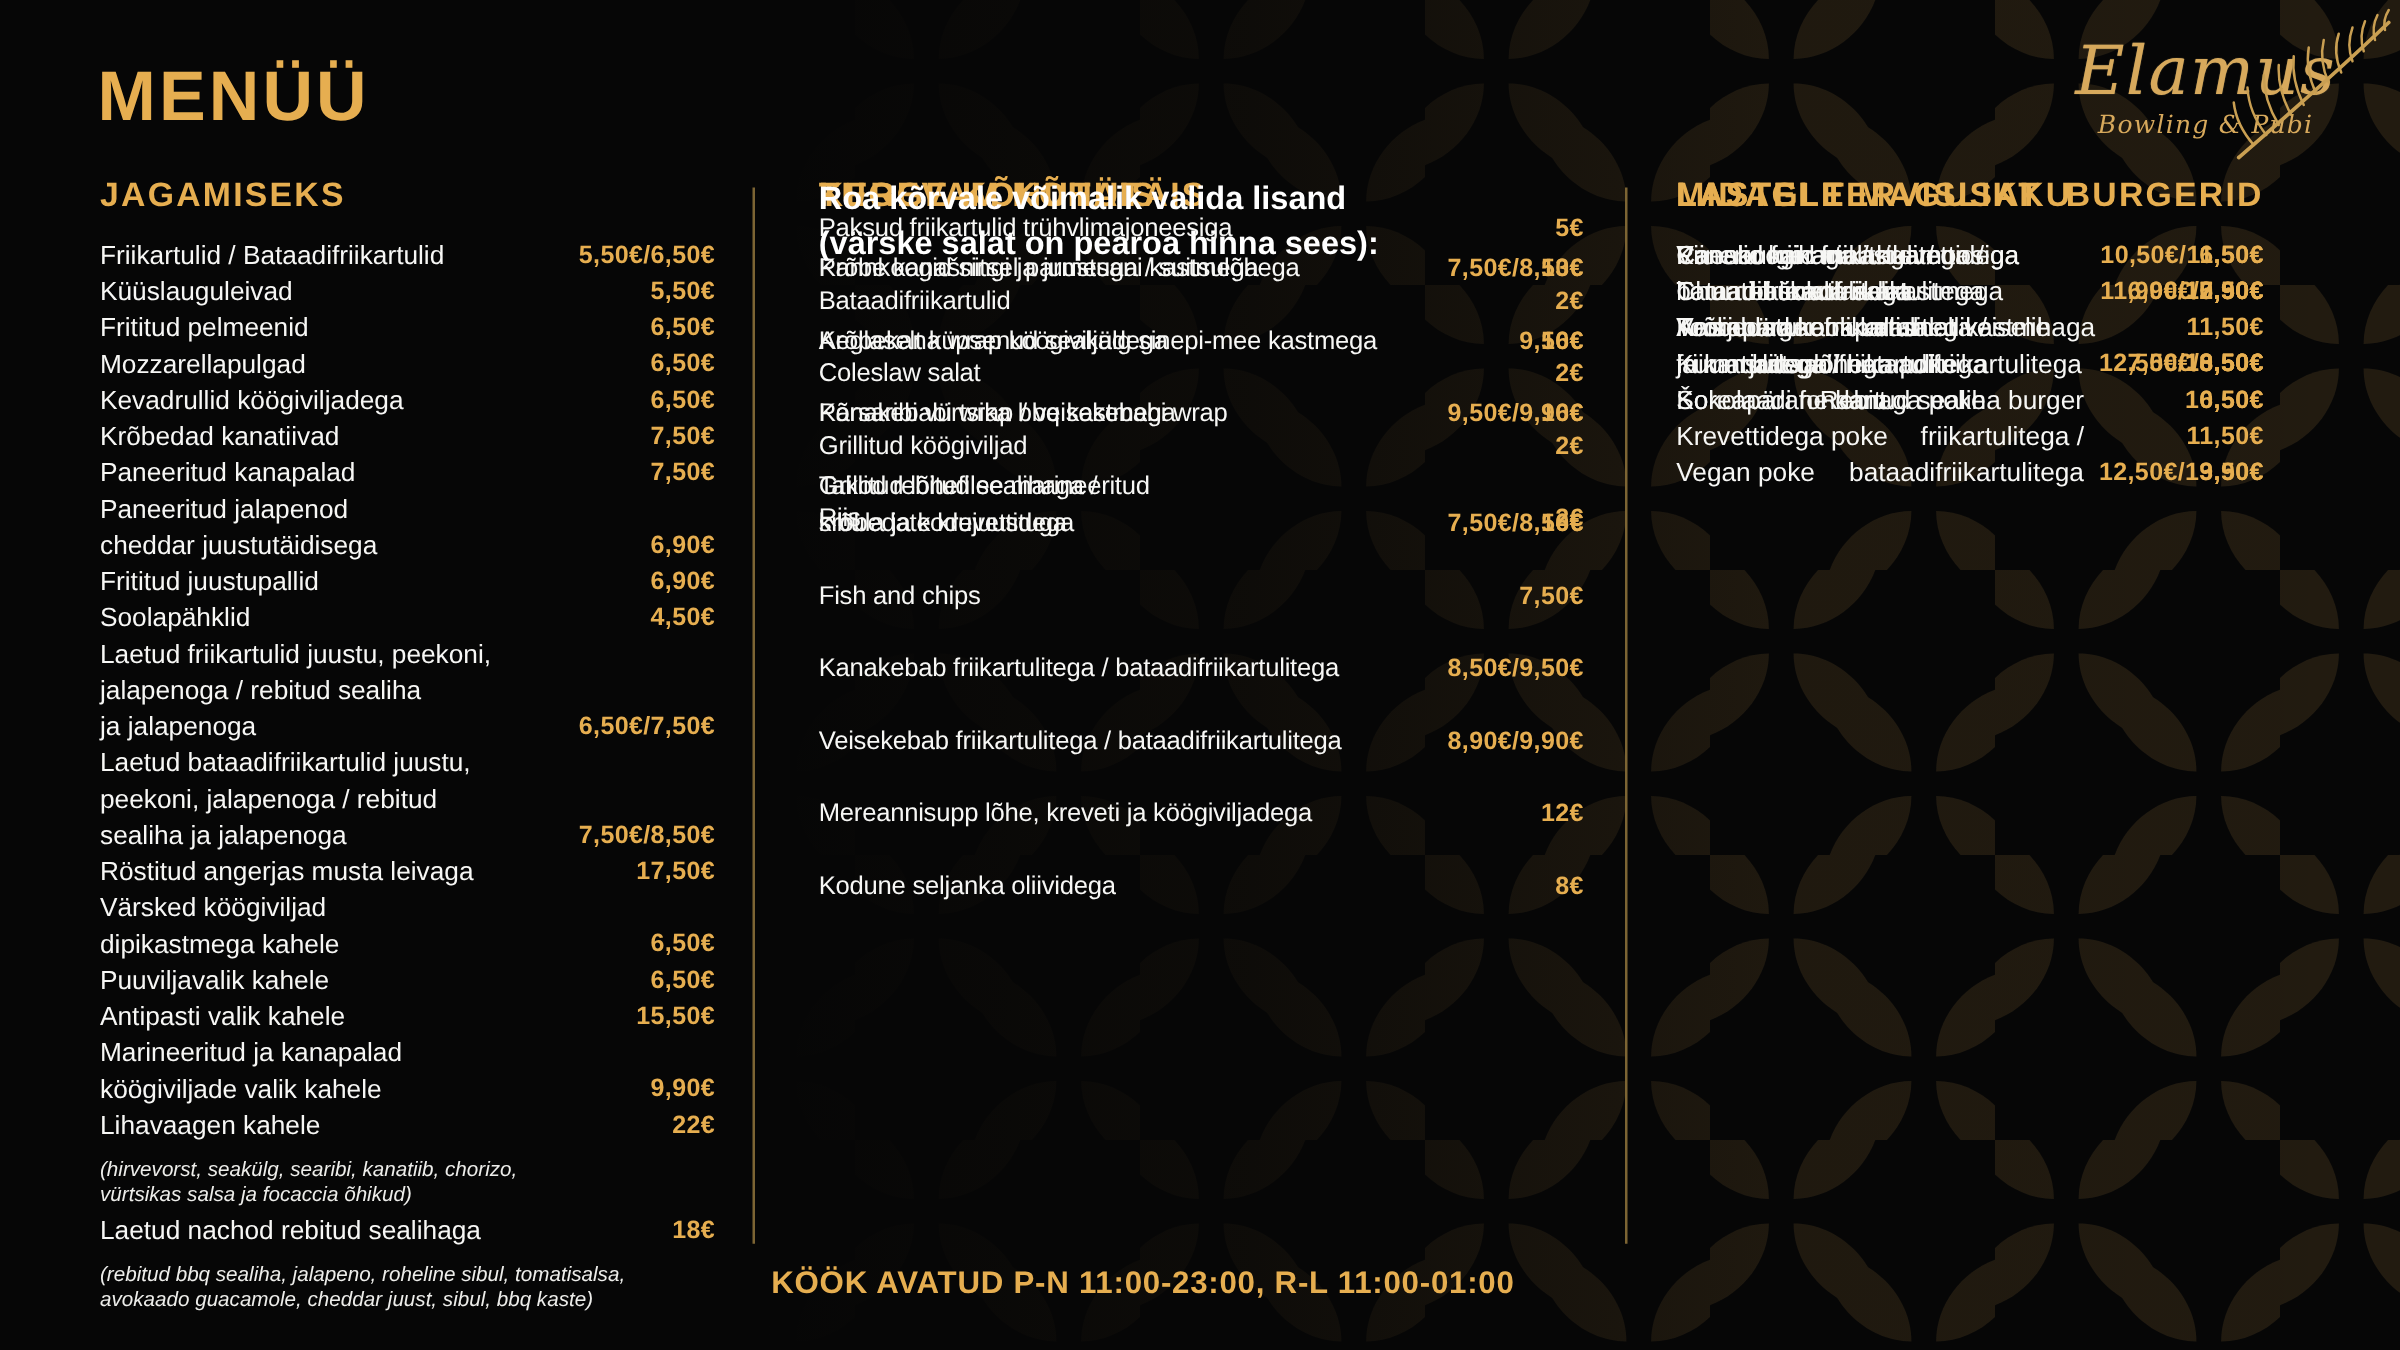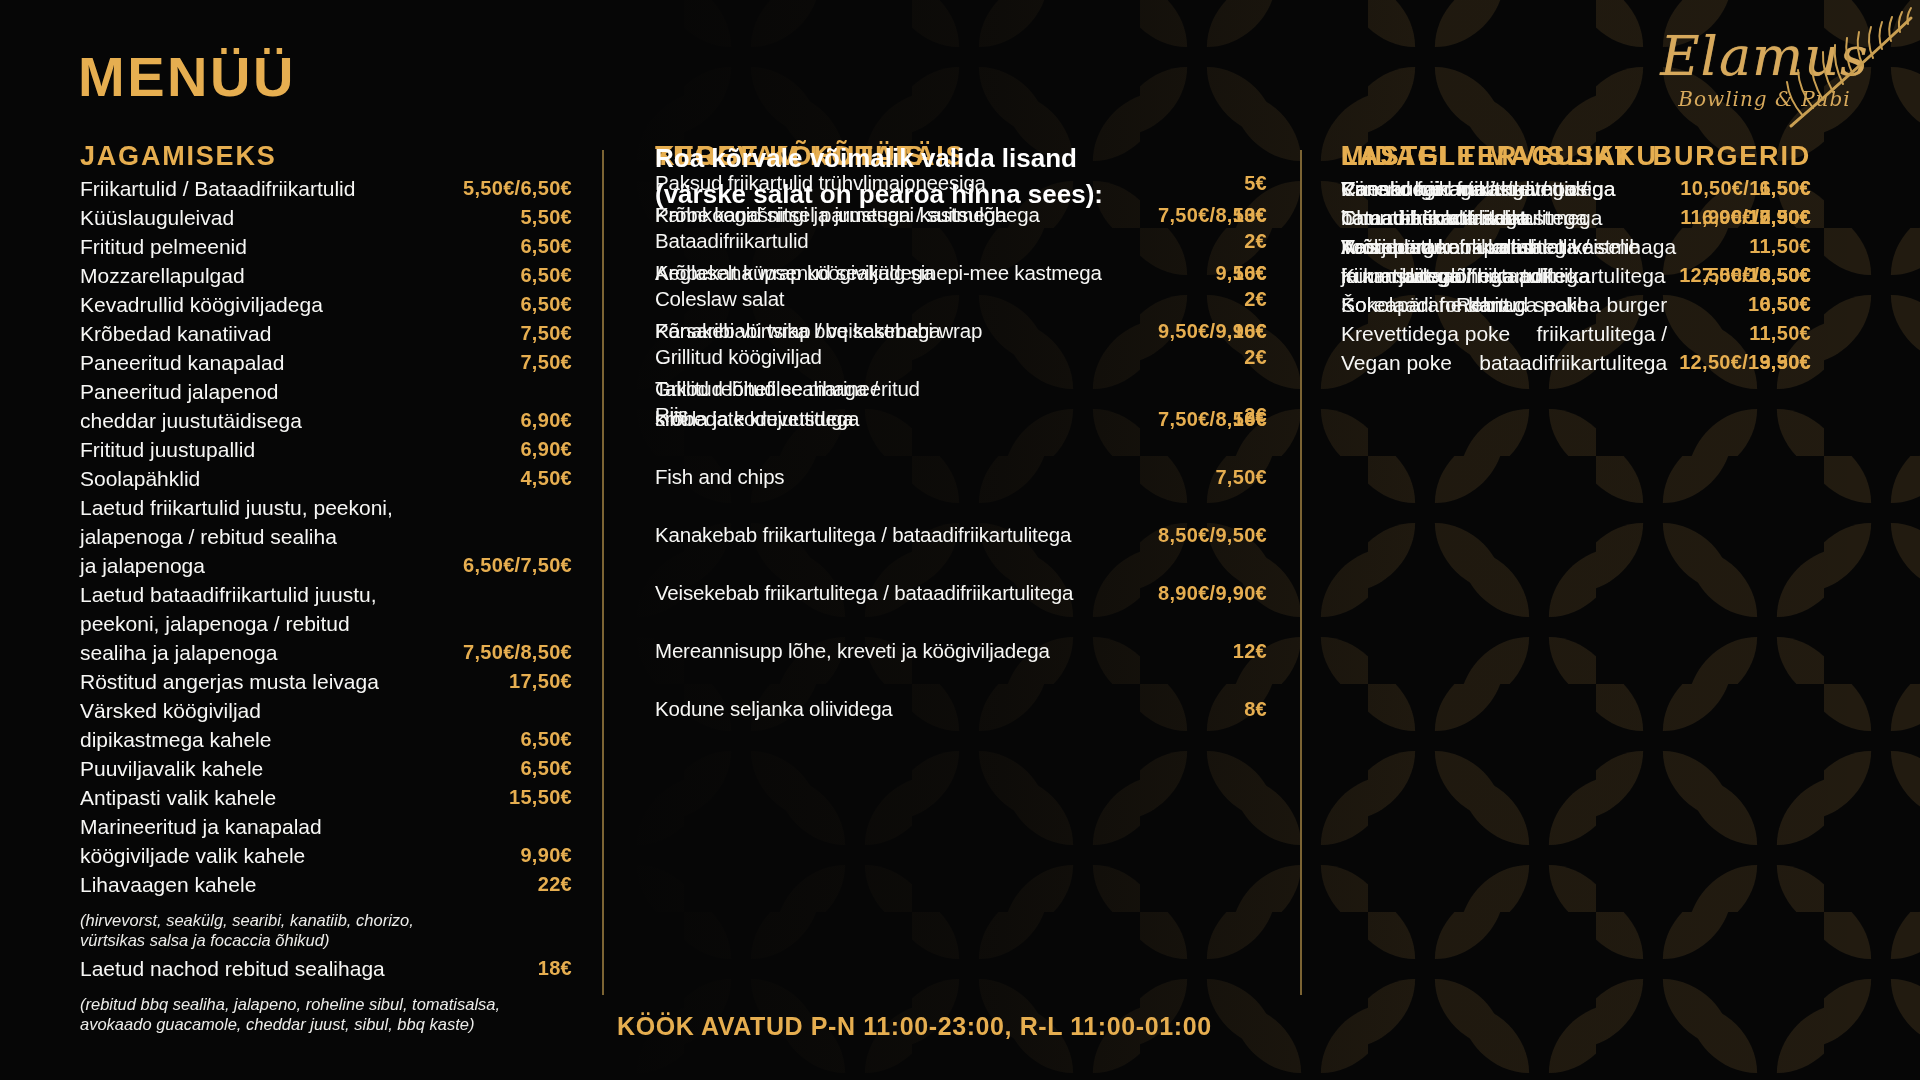--- a/index.html
+++ b/index.html
@@ -18,21 +18,21 @@
   .feather{position:absolute;right:-16px;top:-26px;}
 
   
   #col-left{left:80px;top:140px;width:492px;}
   #col-mid{left:655px;top:140px;width:612px;height:940px;}
   #col-right{left:1341px;top:140px;width:470px;height:940px;}
   .abs{position:absolute;left:0;right:0;}
   #sec-kerge{top:0;} #sec-tugevam{top:356;} #mid-note{top:556;} #sec-lisand{top:636;}
   #sec-burgerid{top:0;text-align:right;} #sec-lastele{top:226;} #sec-tervislik{top:396;} #sec-magus{top:666;}
 
-  .sec-h{font-size:27px;font-weight:800;letter-spacing:1.8px;color:#E6AE50;margin:0 0 2px 0;line-height:1.2;}
+  .sec-h{font-size:27px;font-weight:800;letter-spacing:1.8px;color:#E6AE50;margin:0 0 18px 0;line-height:1.2;}
   .item{display:flex;align-items:flex-end;}
   .nm{white-space:pre-line;color:#F7F7F5;}
   .pr{margin-left:auto;color:#E6AE50;font-weight:700;white-space:nowrap;padding-left:12px;font-size:20px;letter-spacing:.3px;}
   #col-left .item{font-size:21px;line-height:29px;}
   #col-mid .item{font-size:20.5px;line-height:30px;letter-spacing:-0.2px;margin-top:28px;}
   #col-right .item{font-size:21px;line-height:29px;}
   .small-note{font-style:italic;font-size:16.5px;line-height:20px;color:#EDEDEA;white-space:pre-line;margin:11px 0 4px 0;}
   #mid-note{font-size:26px;font-weight:700;line-height:36px;color:#FFFFFF;white-space:pre-line;}
 
   .vdiv{position:absolute;top:150px;height:845px;width:2px;background:#7C6433;z-index:1;}

